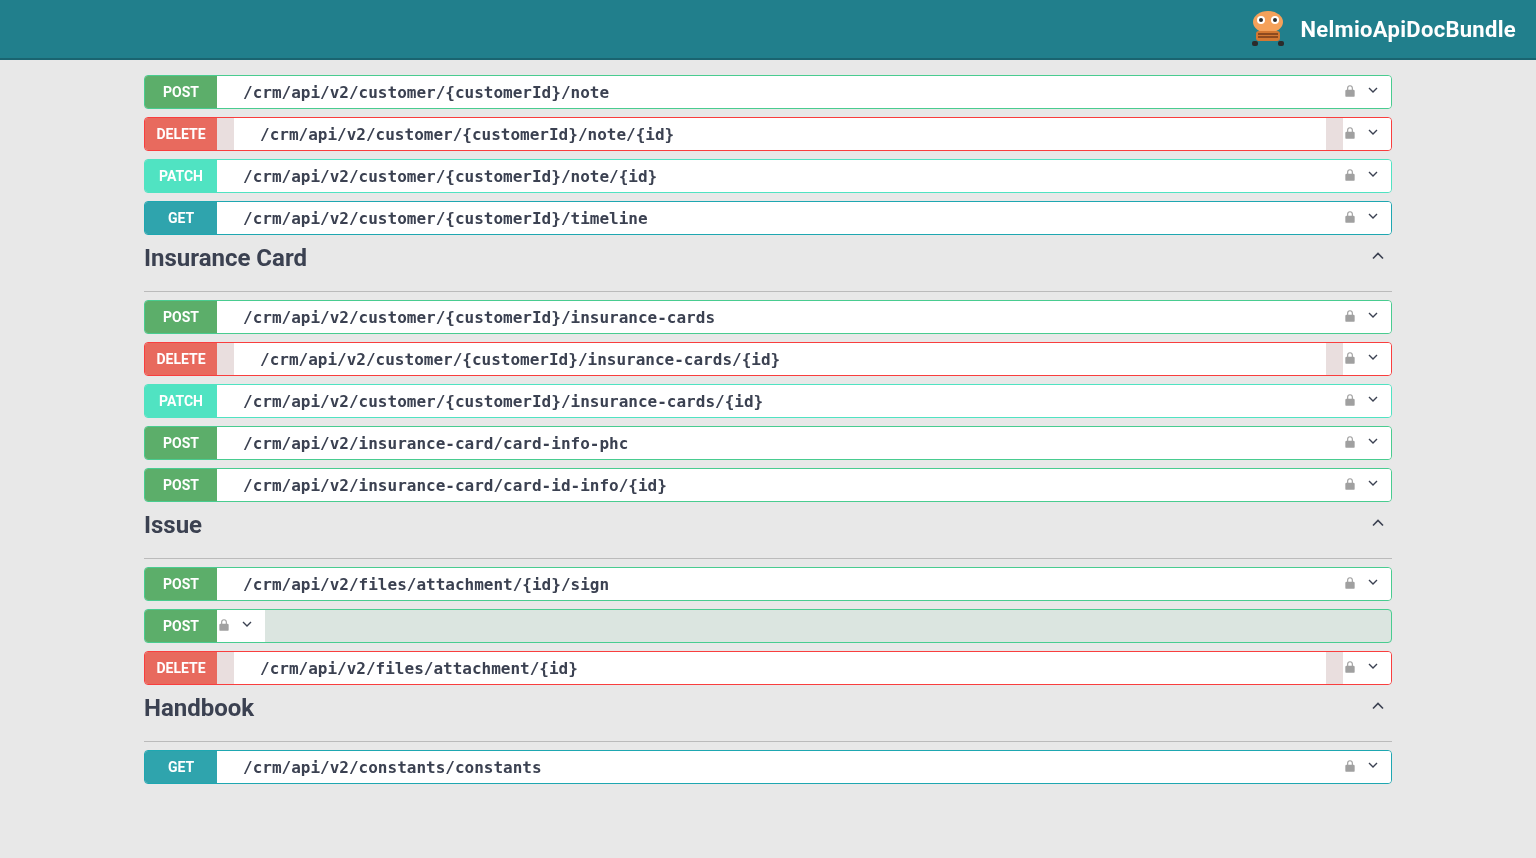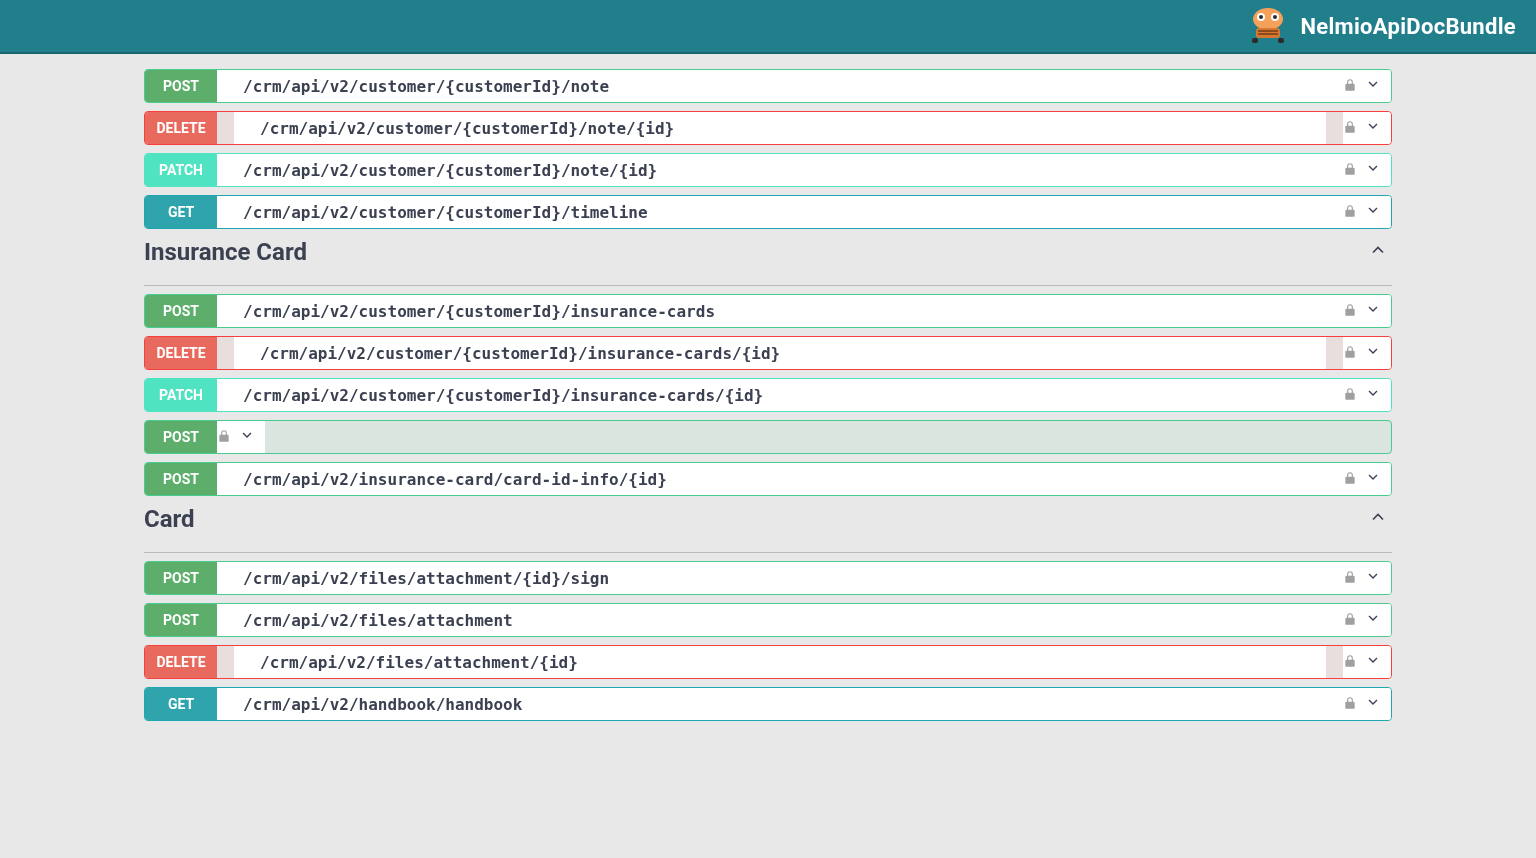--- a/index.html
+++ b/index.html
@@ -5,21 +5,21 @@
     * { margin: 0; padding: 0; box-sizing: border-box; }
     body {
       font-family: -apple-system, BlinkMacSystemFont, "Segoe UI", Roboto, Helvetica, Arial, sans-serif;
       background: #e8e8e8;
       width: 1536px;
       height: 858px;
       overflow: hidden;
     }
     .header {
       background: #217f8c;
-      height: 54px;
+      height: 60px;
       display: flex;
       align-items: center;
       justify-content: flex-end;
       padding-right: 20px;
       border-bottom: 2px solid #1a6470;
     }
     .logo-wrap {
       display: flex;
       align-items: center;
       gap: 10px;
@@ -218,20 +218,21 @@
         <span><svg class="lock-icon" viewBox="0 0 24 24">
             <path d="M12 2a5 5 0 0 0-5 5v3H6a2 2 0 0 0-2 2v8a2 2 0 0 0 2 2h12a2 2 0 0 0 2-2v-8a2 2 0 0 0-2-2h-1V7a5 5 0 0 0-5-5zm-3 5a3 3 0 1 1 6 0v3H9V7z"></path>
           </svg></span>
         <span><svg class="chevron-icon" viewBox="0 0 24 24">
             <polyline points="6 9 12 15 18 9"></polyline>
           </svg></span>
       </div>
     </div>
     <div class="opblock post">
       <div class="method post">POST</div>
+      <div class="path">/crm/api/v2/insurance-card/card-info-phc</div>
       <div class="opblock-right">
         <span><svg class="lock-icon" viewBox="0 0 24 24">
             <path d="M12 2a5 5 0 0 0-5 5v3H6a2 2 0 0 0-2 2v8a2 2 0 0 0 2 2h12a2 2 0 0 0 2-2v-8a2 2 0 0 0-2-2h-1V7a5 5 0 0 0-5-5zm-3 5a3 3 0 1 1 6 0v3H9V7z"></path>
           </svg></span>
         <span><svg class="chevron-icon" viewBox="0 0 24 24">
             <polyline points="6 9 12 15 18 9"></polyline>
           </svg></span>
       </div>
     </div>
     <div class="opblock post">
@@ -240,40 +241,39 @@
       <div class="opblock-right">
         <span><svg class="lock-icon" viewBox="0 0 24 24">
             <path d="M12 2a5 5 0 0 0-5 5v3H6a2 2 0 0 0-2 2v8a2 2 0 0 0 2 2h12a2 2 0 0 0 2-2v-8a2 2 0 0 0-2-2h-1V7a5 5 0 0 0-5-5zm-3 5a3 3 0 1 1 6 0v3H9V7z"></path>
           </svg></span>
         <span><svg class="chevron-icon" viewBox="0 0 24 24">
             <polyline points="6 9 12 15 18 9"></polyline>
           </svg></span>
       </div>
     </div>
     <div class="section-header">
-      <div class="section-title">Card</div>
+      <div class="section-title">Issue</div>
       <span><svg class="chevron-up" viewBox="0 0 24 24">
           <polyline points="6 15 12 9 18 15"></polyline>
         </svg></span>
     </div>
     <div class="opblock post">
       <div class="method post">POST</div>
       <div class="path">/crm/api/v2/files/attachment/{id}/sign</div>
       <div class="opblock-right">
         <span><svg class="lock-icon" viewBox="0 0 24 24">
             <path d="M12 2a5 5 0 0 0-5 5v3H6a2 2 0 0 0-2 2v8a2 2 0 0 0 2 2h12a2 2 0 0 0 2-2v-8a2 2 0 0 0-2-2h-1V7a5 5 0 0 0-5-5zm-3 5a3 3 0 1 1 6 0v3H9V7z"></path>
           </svg></span>
         <span><svg class="chevron-icon" viewBox="0 0 24 24">
             <polyline points="6 9 12 15 18 9"></polyline>
           </svg></span>
       </div>
     </div>
     <div class="opblock post">
       <div class="method post">POST</div>
-      <div class="path">/crm/api/v2/files/attachment</div>
       <div class="opblock-right">
         <span><svg class="lock-icon" viewBox="0 0 24 24">
             <path d="M12 2a5 5 0 0 0-5 5v3H6a2 2 0 0 0-2 2v8a2 2 0 0 0 2 2h12a2 2 0 0 0 2-2v-8a2 2 0 0 0-2-2h-1V7a5 5 0 0 0-5-5zm-3 5a3 3 0 1 1 6 0v3H9V7z"></path>
           </svg></span>
         <span><svg class="chevron-icon" viewBox="0 0 24 24">
             <polyline points="6 9 12 15 18 9"></polyline>
           </svg></span>
       </div>
     </div>
     <div class="opblock delete">
@@ -281,23 +281,29 @@
       <div class="path">/crm/api/v2/files/attachment/{id}</div>
       <div class="opblock-right">
         <span><svg class="lock-icon" viewBox="0 0 24 24">
             <path d="M12 2a5 5 0 0 0-5 5v3H6a2 2 0 0 0-2 2v8a2 2 0 0 0 2 2h12a2 2 0 0 0 2-2v-8a2 2 0 0 0-2-2h-1V7a5 5 0 0 0-5-5zm-3 5a3 3 0 1 1 6 0v3H9V7z"></path>
           </svg></span>
         <span><svg class="chevron-icon" viewBox="0 0 24 24">
             <polyline points="6 9 12 15 18 9"></polyline>
           </svg></span>
       </div>
     </div>
+    <div class="section-header">
+      <div class="section-title">Handbook</div>
+      <span><svg class="chevron-up" viewBox="0 0 24 24">
+          <polyline points="6 15 12 9 18 15"></polyline>
+        </svg></span>
+    </div>
     <div class="opblock get">
       <div class="method get">GET</div>
-      <div class="path">/crm/api/v2/handbook/handbook</div>
+      <div class="path">/crm/api/v2/constants/constants</div>
       <div class="opblock-right">
         <span><svg class="lock-icon" viewBox="0 0 24 24">
             <path d="M12 2a5 5 0 0 0-5 5v3H6a2 2 0 0 0-2 2v8a2 2 0 0 0 2 2h12a2 2 0 0 0 2-2v-8a2 2 0 0 0-2-2h-1V7a5 5 0 0 0-5-5zm-3 5a3 3 0 1 1 6 0v3H9V7z"></path>
           </svg></span>
         <span><svg class="chevron-icon" viewBox="0 0 24 24">
             <polyline points="6 9 12 15 18 9"></polyline>
           </svg></span>
       </div>
     </div>
   </div>

